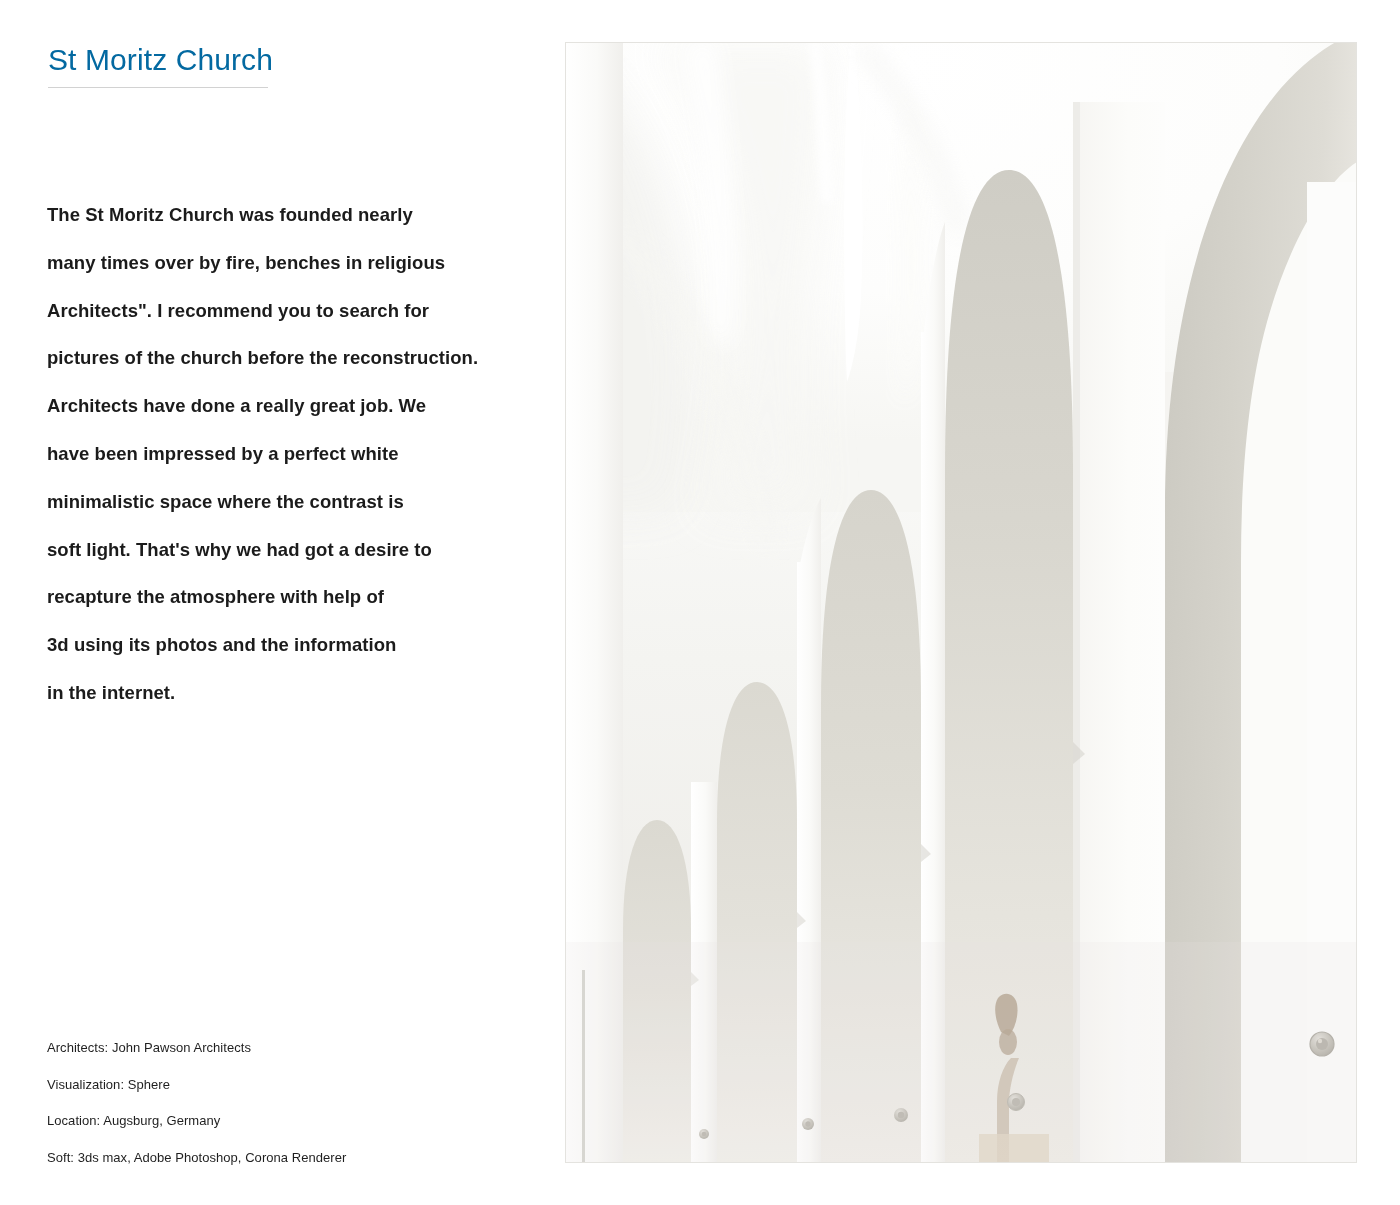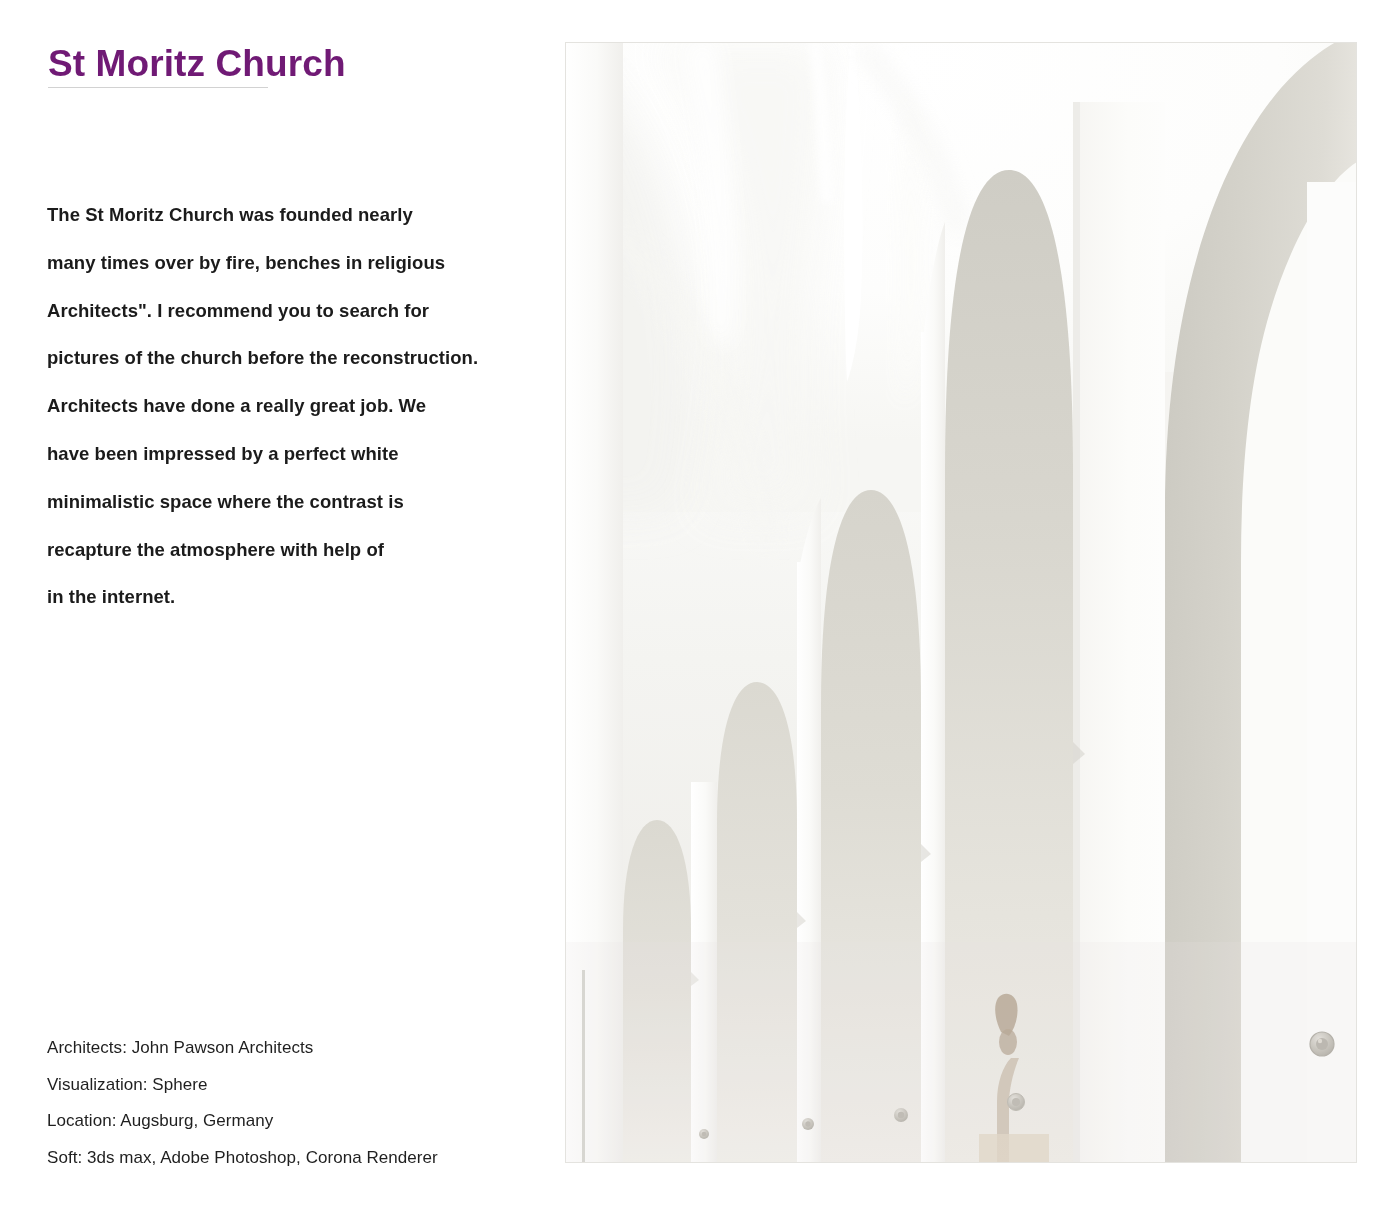--- a/index.html
+++ b/index.html
@@ -24,24 +24,24 @@
     left: 0;
     top: 0;
     width: 565px;
     height: 1205px;
   }
 
   .page-title {
     position: absolute;
     left: 48px;
     top: 43px;
-    font-size: 37px;
-    font-weight: 700;
+    font-size: 30px;
+    font-weight: 400;
     letter-spacing: 0.1px;
-    color: #701a75;
+    color: #0369a1;
     margin: 0;
     line-height: 1.15;
     white-space: nowrap;
   }
 
   .title-rule {
     position: absolute;
     left: 48px;
     top: 87px;
     width: 220px;
@@ -64,21 +64,21 @@
     letter-spacing: 0.05px;
   }
 
   .credits {
     position: absolute;
     left: 47px;
     top: 1030px;
     width: 470px;
   }
   .credits .credit-line {
-    font-size: 17px;
+    font-size: 13px;
     line-height: 36.5px;
     font-weight: 400;
     color: #1f1f1f;
     white-space: nowrap;
     letter-spacing: 0.05px;
   }
 
   
   .photo-frame {
     position: absolute;
@@ -105,21 +105,23 @@
   <div class="title-rule"></div>
 
   <div class="body-copy">
     <div class="line">The St Moritz Church was founded nearly</div>
     <div class="line">many times over by fire, benches in religious</div>
     <div class="line">Architects". I recommend you to search for</div>
     <div class="line">pictures of the church before the reconstruction.</div>
     <div class="line">Architects have done a really great job. We</div>
     <div class="line">have been impressed by a perfect white</div>
     <div class="line">minimalistic space where the contrast is</div>
+    <div class="line">soft light. That's why we had got a desire to</div>
     <div class="line">recapture the atmosphere with help of</div>
+    <div class="line">3d using its photos and the information</div>
     <div class="line">in the internet.</div>
   </div>
 
   <div class="credits">
     <div class="credit-line">Architects: John Pawson Architects</div>
     <div class="credit-line">Visualization: Sphere</div>
     <div class="credit-line">Location: Augsburg, Germany</div>
     <div class="credit-line">Soft: 3ds max, Adobe Photoshop, Corona Renderer</div>
   </div>
 

